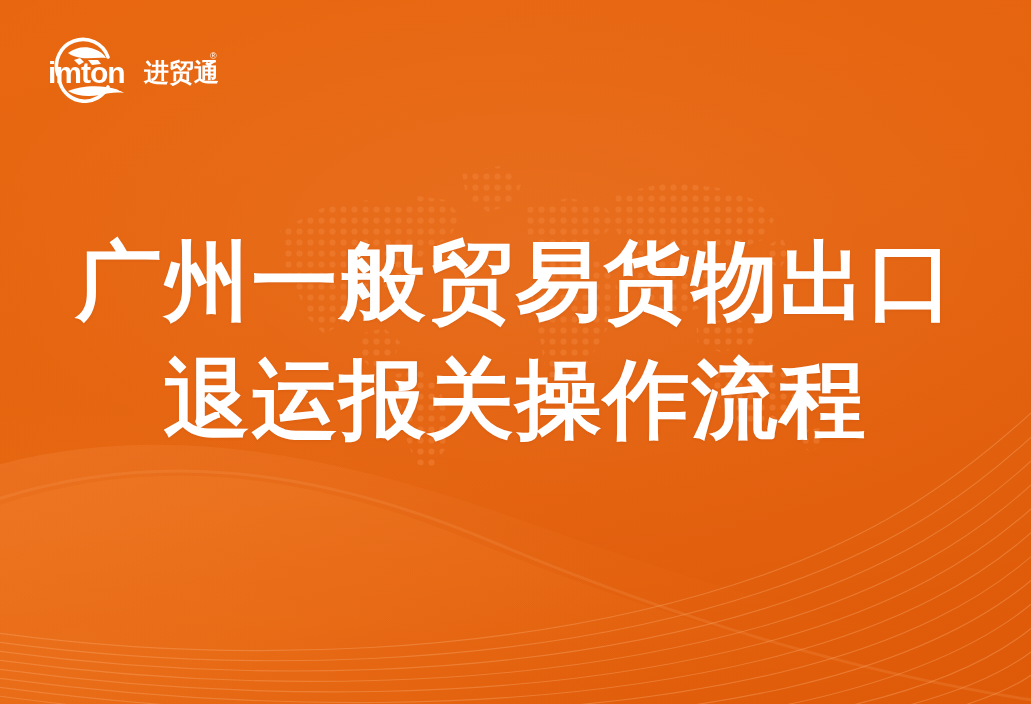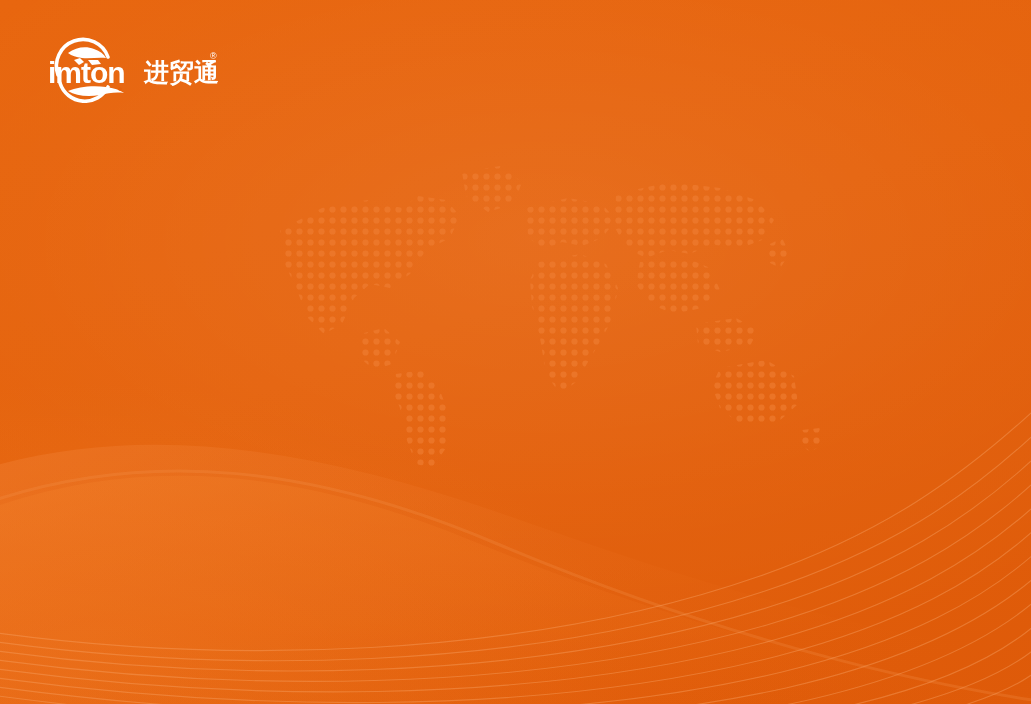--- a/index.html
+++ b/index.html
@@ -173,14 +173,18 @@
       <g fill="#ffffff">
         <text x="10" y="56" font-family="'Liberation Sans',sans-serif" font-size="30" font-weight="bold" letter-spacing="-1">imton</text>
       </g>
       <g fill="#ffffff">
         <text x="106" y="54" font-family="'Liberation Sans','DejaVu Sans',sans-serif" font-size="25" font-weight="bold" letter-spacing="0">进贸通</text>
       </g>
       <text x="172" y="32" fill="#ffffff" font-size="9" font-family="'Liberation Sans',sans-serif">®</text>
     </svg>
   </div>
 
+  <div class="title-block">
+    <span class="title-line">广州一般贸易货物出口</span>
+    <span class="title-line">退运报关操作流程</span>
+  </div>
 
 </div>
 
 </body></html>

